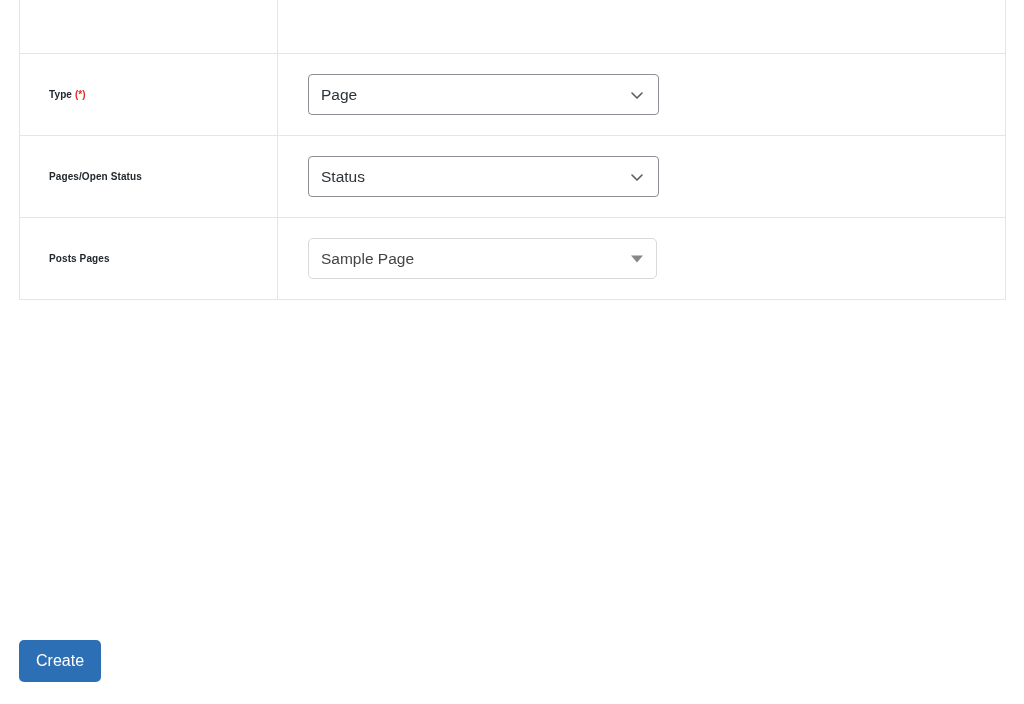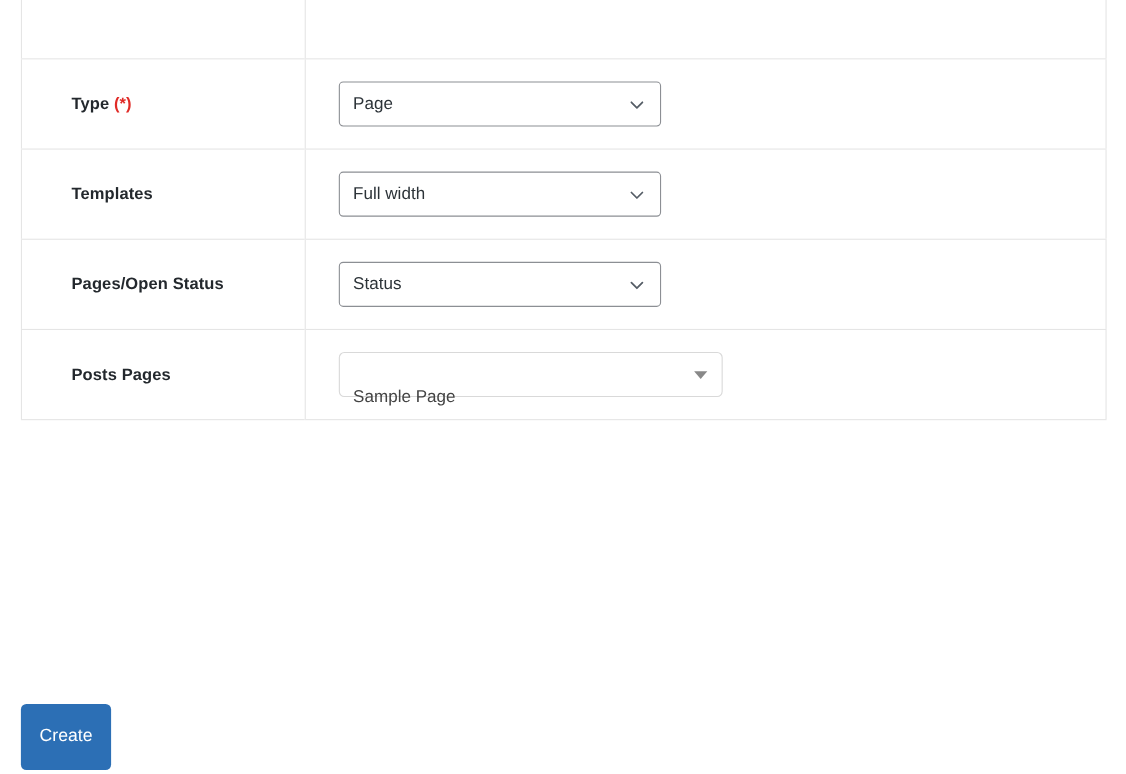--- a/index.html
+++ b/index.html
@@ -47,43 +47,42 @@
 
   .col-label {
     width: 228px;
     padding: 20px 0 20px 29px !important;
   }
   .col-field {
     padding: 20px 0 20px 30px !important;
   }
 
   .field-label {
-    font-size: 15px;
+    font-size: 10px;
     font-weight: bold;
     color: #23282d;
     line-height: 1.95;
     letter-spacing: 0.1px;
     max-width: 150px;
-    margin-left: 16px;
   }
   .req-mark {
     color: #e02b27;
     font-weight: bold;
   }
 
   .row-cell {
     height: 100px;
     box-sizing: border-box;
   }
 
   
   .select-box {
     position: relative;
     display: block;
-    width: 293px;
+    width: 351px;
     height: 41px;
     box-sizing: border-box;
     border: 1px solid #8c8f94;
     border-radius: 4px;
     background: #ffffff;
   }
   .select-box .sel-text {
     position: absolute;
     left: 12px;
     top: 0;
@@ -106,21 +105,20 @@
   }
 
   
   .select-box.s2 {
     width: 349px;
     border: 1px solid #d9d9d9;
     border-radius: 5px;
   }
   .select-box.s2 .sel-text {
     color: #444444;
-    margin-top: 20px;
   }
   .caret-down-icon {
     position: absolute;
     right: 13px;
     top: 50%;
     transform: translateY(-50%);
     width: 0;
     height: 0;
     border-left: 6px solid transparent;
     border-right: 6px solid transparent;
@@ -129,21 +127,21 @@
 
   
   .submit-wrap {
     position: absolute;
     left: 19px;
     top: 640px;
   }
   .create-button {
     display: inline-block;
     padding: 0 17px;
-    height: 60px;
+    height: 42px;
     line-height: 42px;
     background: #2c6fb5;
     color: #ffffff;
     font-size: 16px;
     font-family: "Liberation Sans", sans-serif;
     border: none;
     border-radius: 5px;
     cursor: pointer;
   }
 </style>
@@ -176,37 +174,20 @@
             <span class="sel-text">Page</span>
             <span class="chevron-down-icon">
               <svg width="16" height="16" viewBox="0 0 16 16" aria-hidden="true">
                 <path d="M3 6 L8 11 L13 6" fill="none" stroke="#555d66" stroke-width="1.6" stroke-linecap="round" stroke-linejoin="round"></path>
               </svg>
             </span>
           </div>
         </td>
       </tr>
 
-      <tr>
-        <td class="col-label">
-          <div class="field-label">
-            <span>Templates</span>
-          </div>
-        </td>
-        <td class="col-field">
-          <div class="select-box">
-            <span class="sel-text">Full width</span>
-            <span class="chevron-down-icon">
-              <svg width="16" height="16" viewBox="0 0 16 16" aria-hidden="true">
-                <path d="M3 6 L8 11 L13 6" fill="none" stroke="#555d66" stroke-width="1.6" stroke-linecap="round" stroke-linejoin="round"></path>
-              </svg>
-            </span>
-          </div>
-        </td>
-      </tr>
 
       <tr>
         <td class="col-label">
           <div class="field-label">
             <span>Pages/Open Status</span>
           </div>
         </td>
         <td class="col-field">
           <div class="select-box">
             <span class="sel-text">Status</span>

